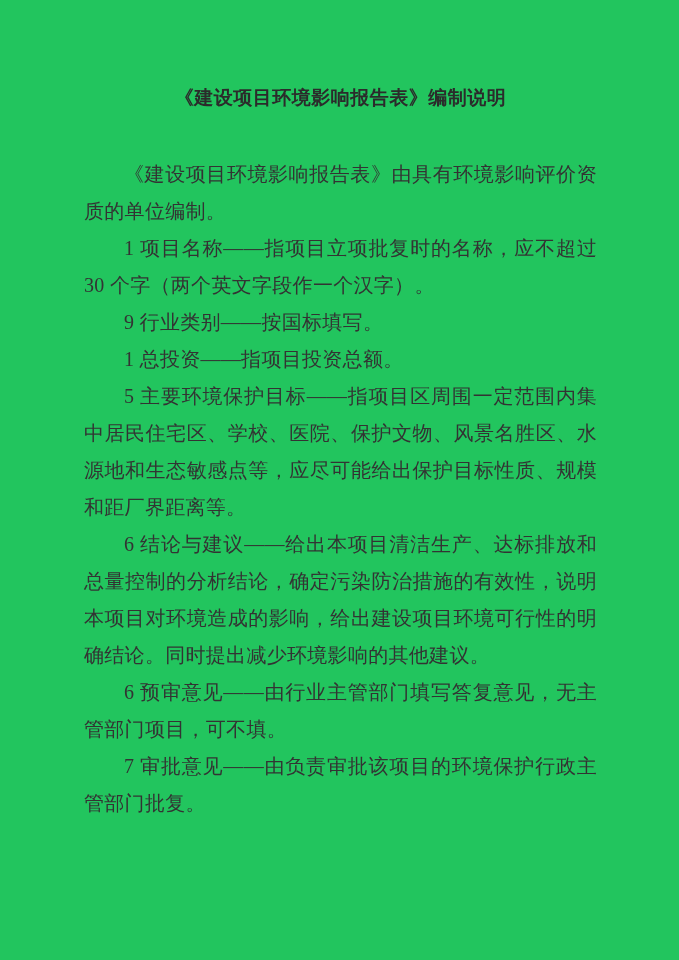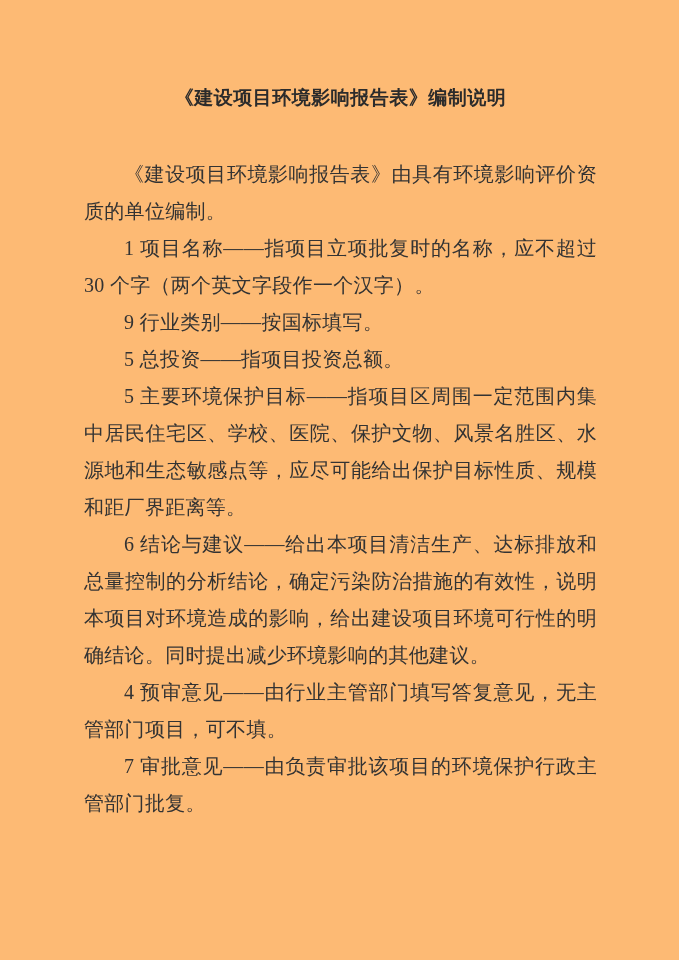--- a/index.html
+++ b/index.html
@@ -4,21 +4,21 @@
 <style>
   html, body {
     margin: 0;
     padding: 0;
     background: #ffffff;
   }
   .page {
     position: relative;
     width: 679px;
     height: 960px;
-    background: #fdba74;
+    background: #22c55e;
     overflow: hidden;
     font-family: "Liberation Serif", "DejaVu Serif", serif;
   }
   .doc {
     position: absolute;
     left: 84px;
     top: 79px;
     width: 513px;
   }
   .title {
@@ -44,20 +44,20 @@
 </head>
 <body>
 
 <div class="page">
   <div class="doc">
     <h1 class="title">《建设项目环境影响报告表》编制说明</h1>
     <div>
         <p class="para">《建设项目环境影响报告表》由具有环境影响评价资质的单位编制。</p>
         <p class="para">1 项目名称——指项目立项批复时的名称，应不超过 30 个字（两个英文字段作一个汉字）。</p>
         <p class="para">9 行业类别——按国标填写。</p>
-        <p class="para">5 总投资——指项目投资总额。</p>
+        <p class="para">1 总投资——指项目投资总额。</p>
         <p class="para">5 主要环境保护目标——指项目区周围一定范围内集中居民住宅区、学校、医院、保护文物、风景名胜区、水源地和生态敏感点等，应尽可能给出保护目标性质、规模和距厂界距离等。</p>
         <p class="para">6 结论与建议——给出本项目清洁生产、达标排放和总量控制的分析结论，确定污染防治措施的有效性，说明本项目对环境造成的影响，给出建设项目环境可行性的明确结论。同时提出减少环境影响的其他建议。</p>
-        <p class="para">4 预审意见——由行业主管部门填写答复意见，无主管部门项目，可不填。</p>
+        <p class="para">6 预审意见——由行业主管部门填写答复意见，无主管部门项目，可不填。</p>
         <p class="para">7 审批意见——由负责审批该项目的环境保护行政主管部门批复。</p>
       </div>
   </div>
 </div>
 
 </body></html>

